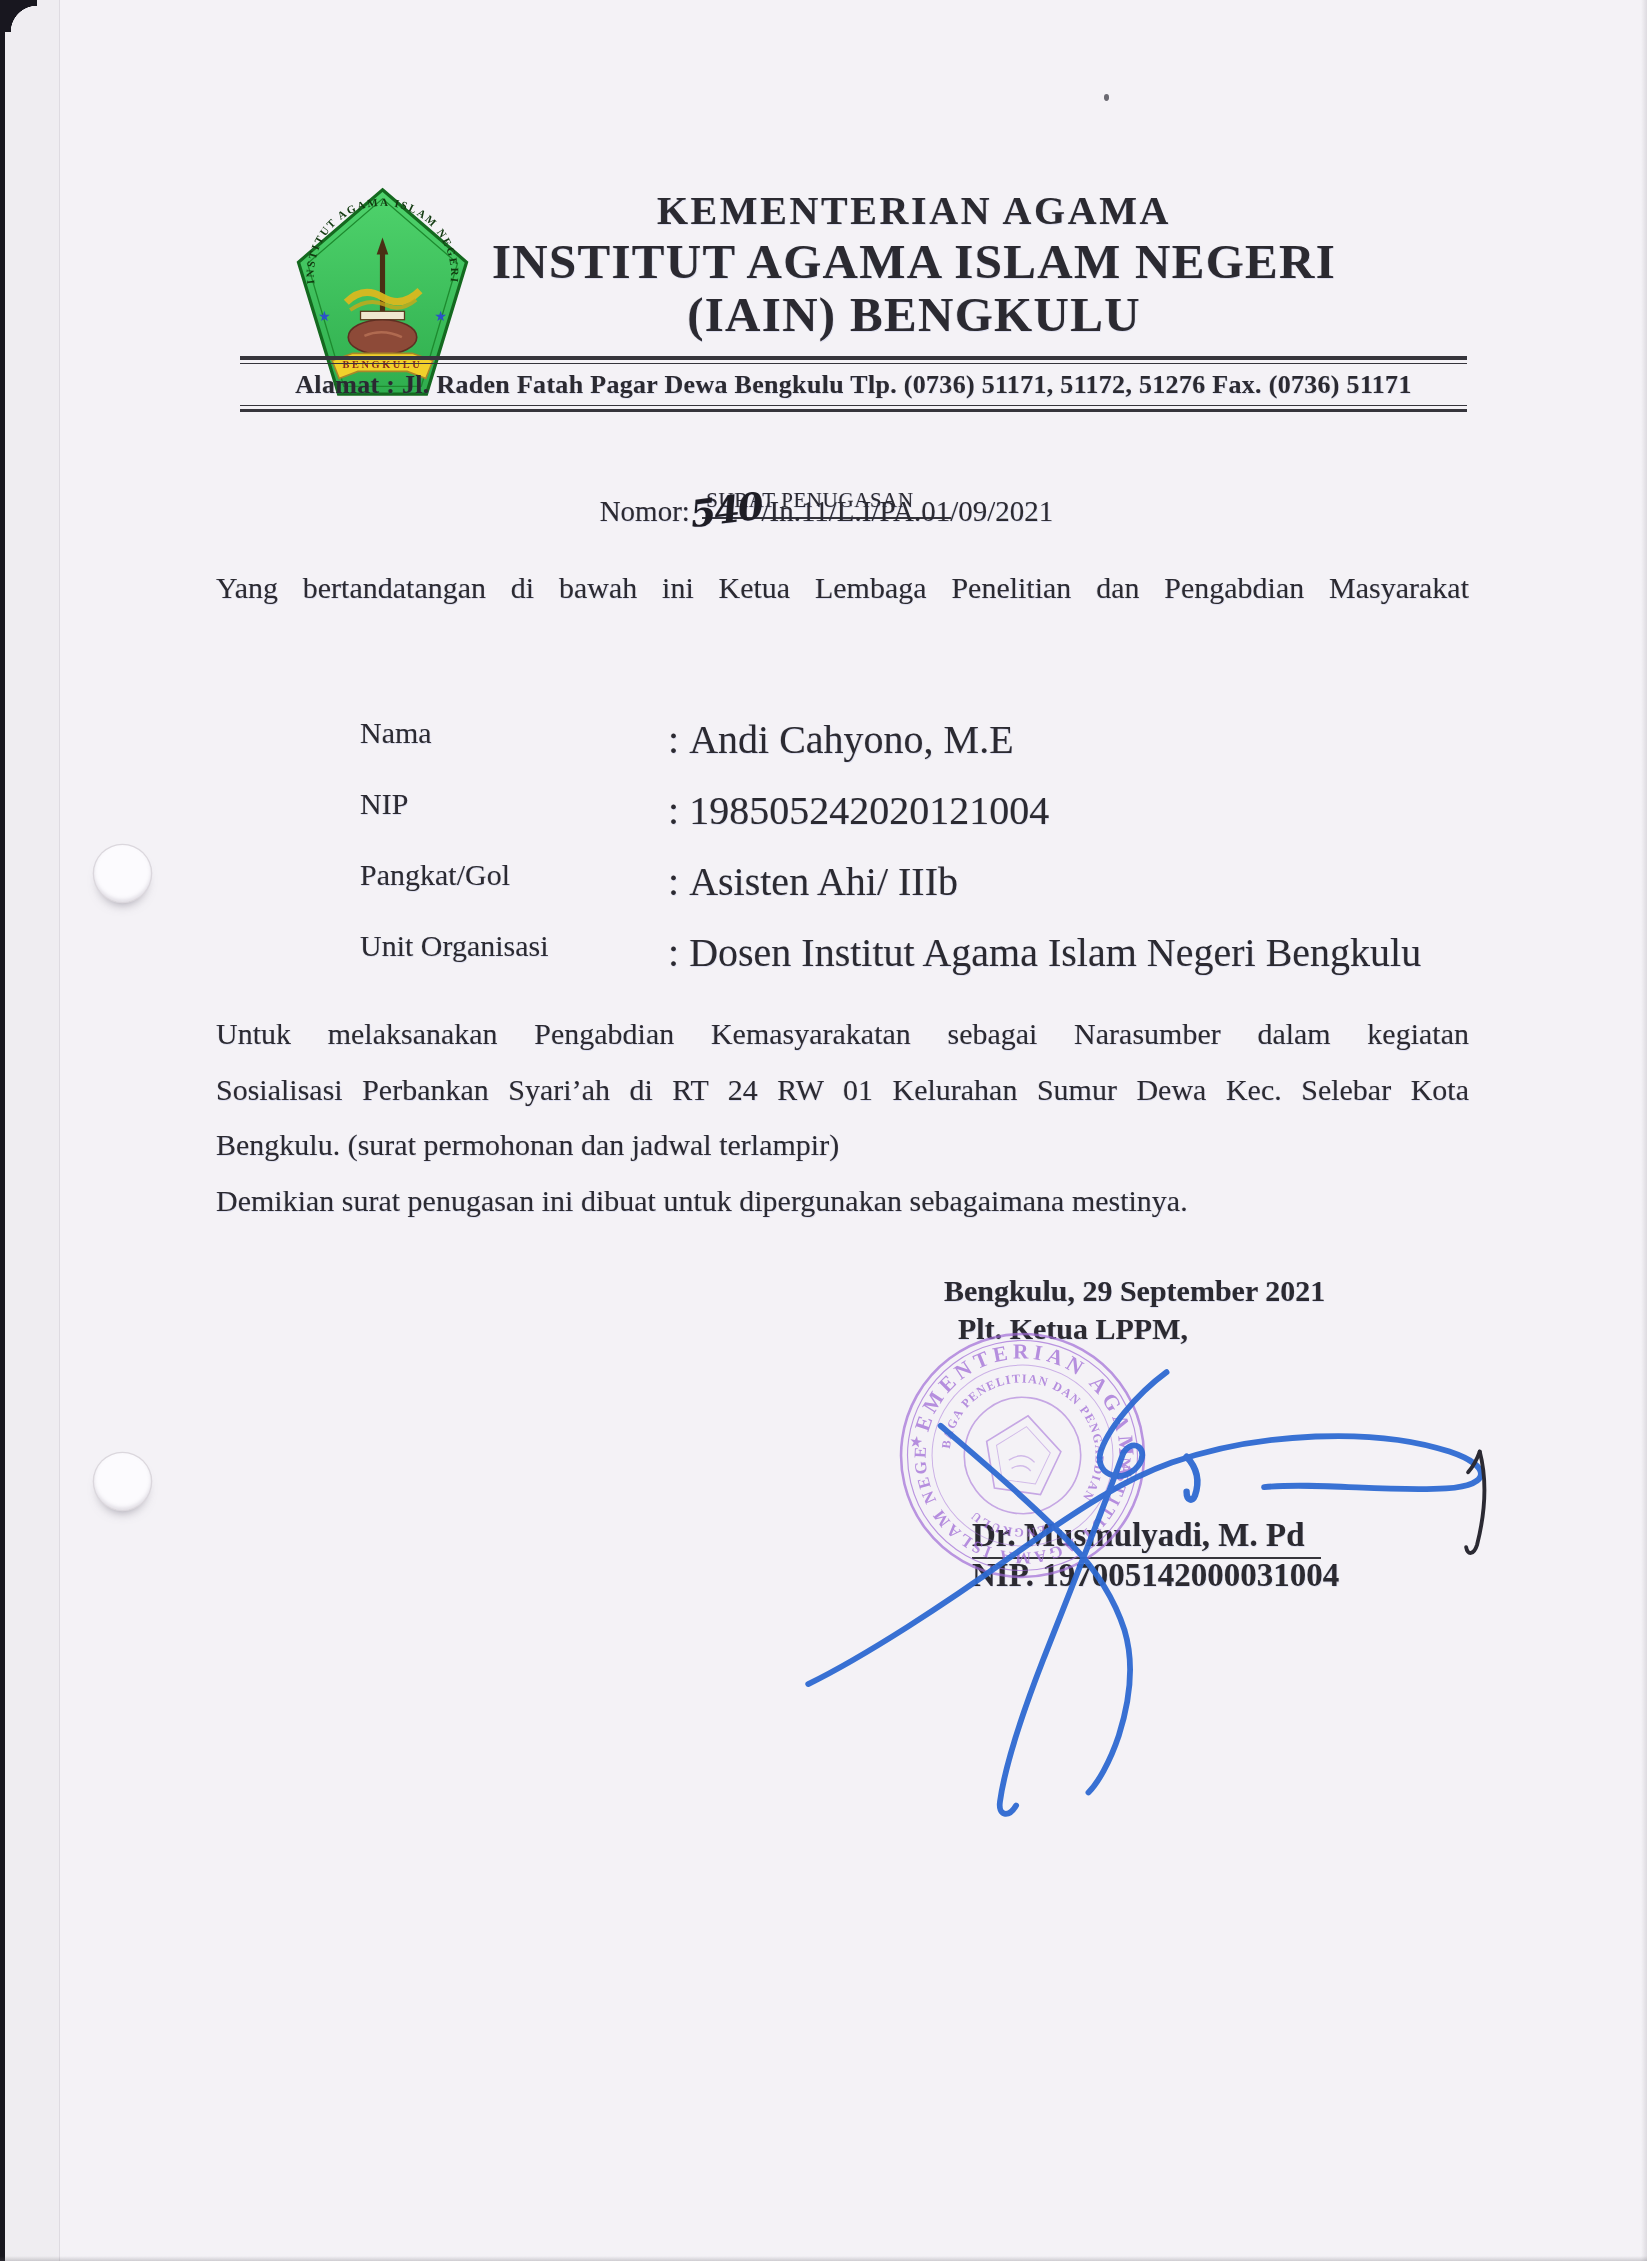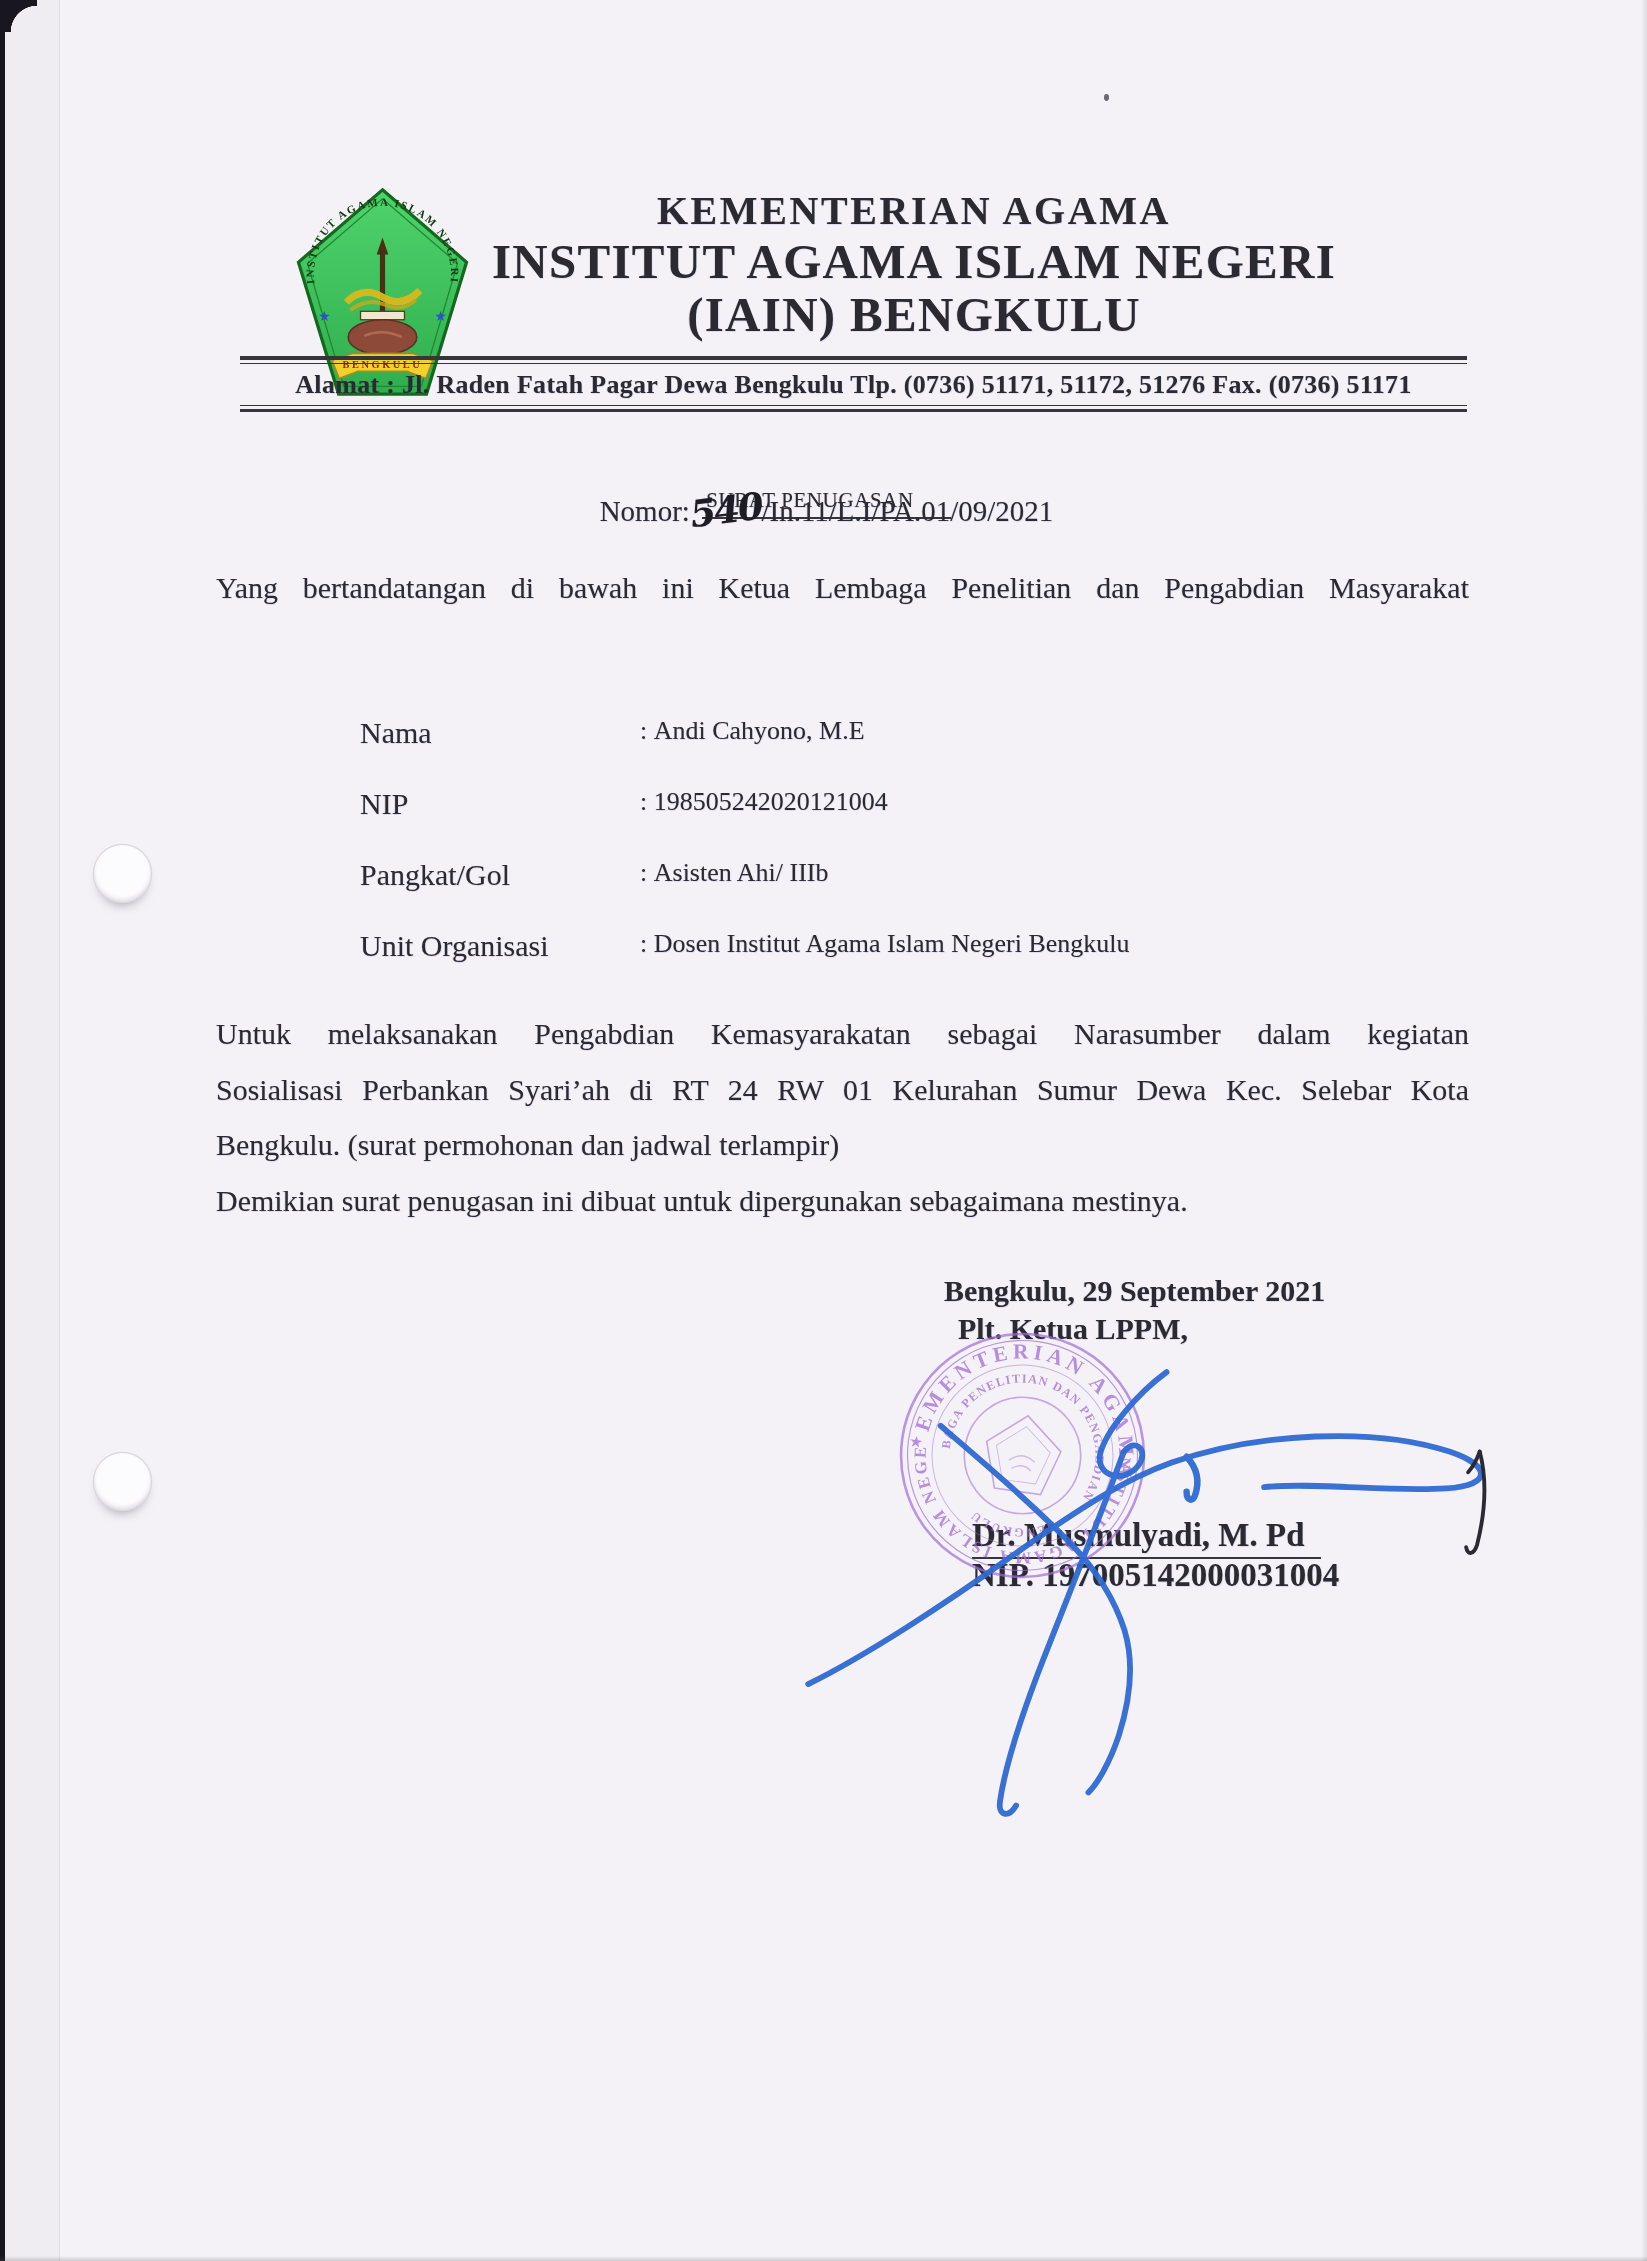--- a/index.html
+++ b/index.html
@@ -39,21 +39,21 @@
   .title-wrap{position:absolute;left:213px;top:444px;width:1227px;text-align:center;}
   .title-text{font-size:21px;font-weight:normal;letter-spacing:0.6px;
     border-bottom:2.6px solid #36353c;padding:0 37px 3.9px 3.9px;display:inline-block;margin-top:44px;}
   .nomor-wrap{position:absolute;left:213px;top:486px;width:1227px;text-align:center;font-size:29px;}
   .handwritten{display:inline-block;font-family:"DejaVu Serif", serif;font-style:italic;font-weight:bold;
     font-size:37px;letter-spacing:-1.9px;transform:rotate(-7deg) translateY(1.9px);color:#1e1d24;}
   
   .bodyline{position:absolute;left:216px;width:1253px;font-size:30px;line-height:1.15;white-space:normal;}
   .just{text-align:justify;text-align-last:justify;}
   .detail-label{position:absolute;left:360px;font-size:30px;}
-  .detail-value{position:absolute;left:640px;font-size:26px;}
+  .detail-value{position:absolute;left:668px;font-size:40px;}
   
   .sig-text{position:absolute;font-weight:bold;font-size:30px;}
   .sig-name{font-size:33px;border-bottom:2.6px solid #36353c;padding:0 17px 2.6px 0;display:inline-block;}
   .sig-nip{font-size:33px;}
   .stamp-box{position:absolute;left:890px;top:1325px;width:265px;height:261px;transform:rotate(8deg);opacity:.82;}
   .signature-box{position:absolute;left:794px;top:1343px;width:749px;height:491px;}
 </style>
 </head>
 <body>
 

